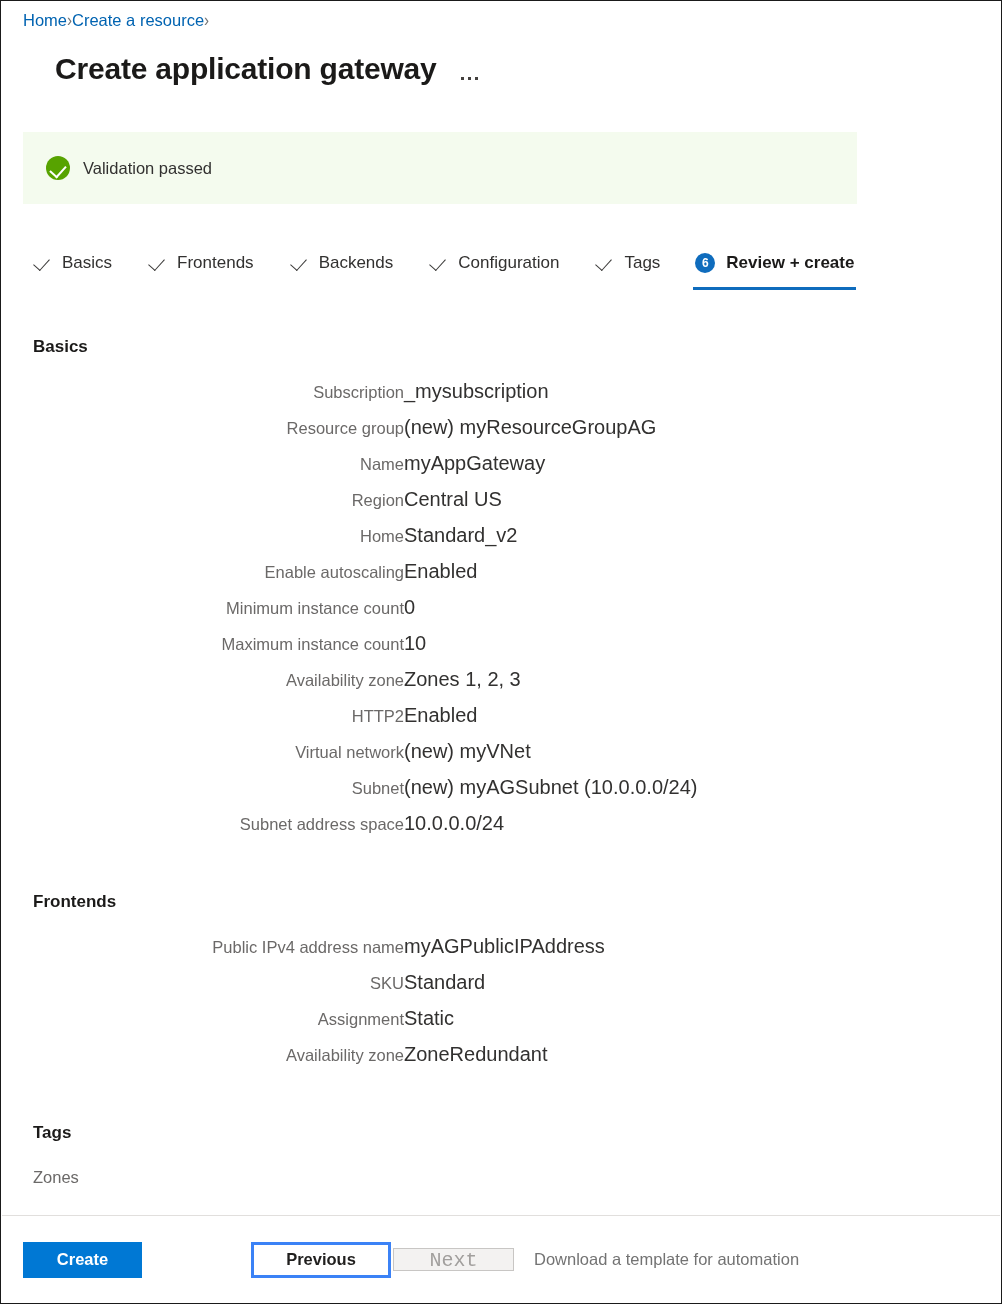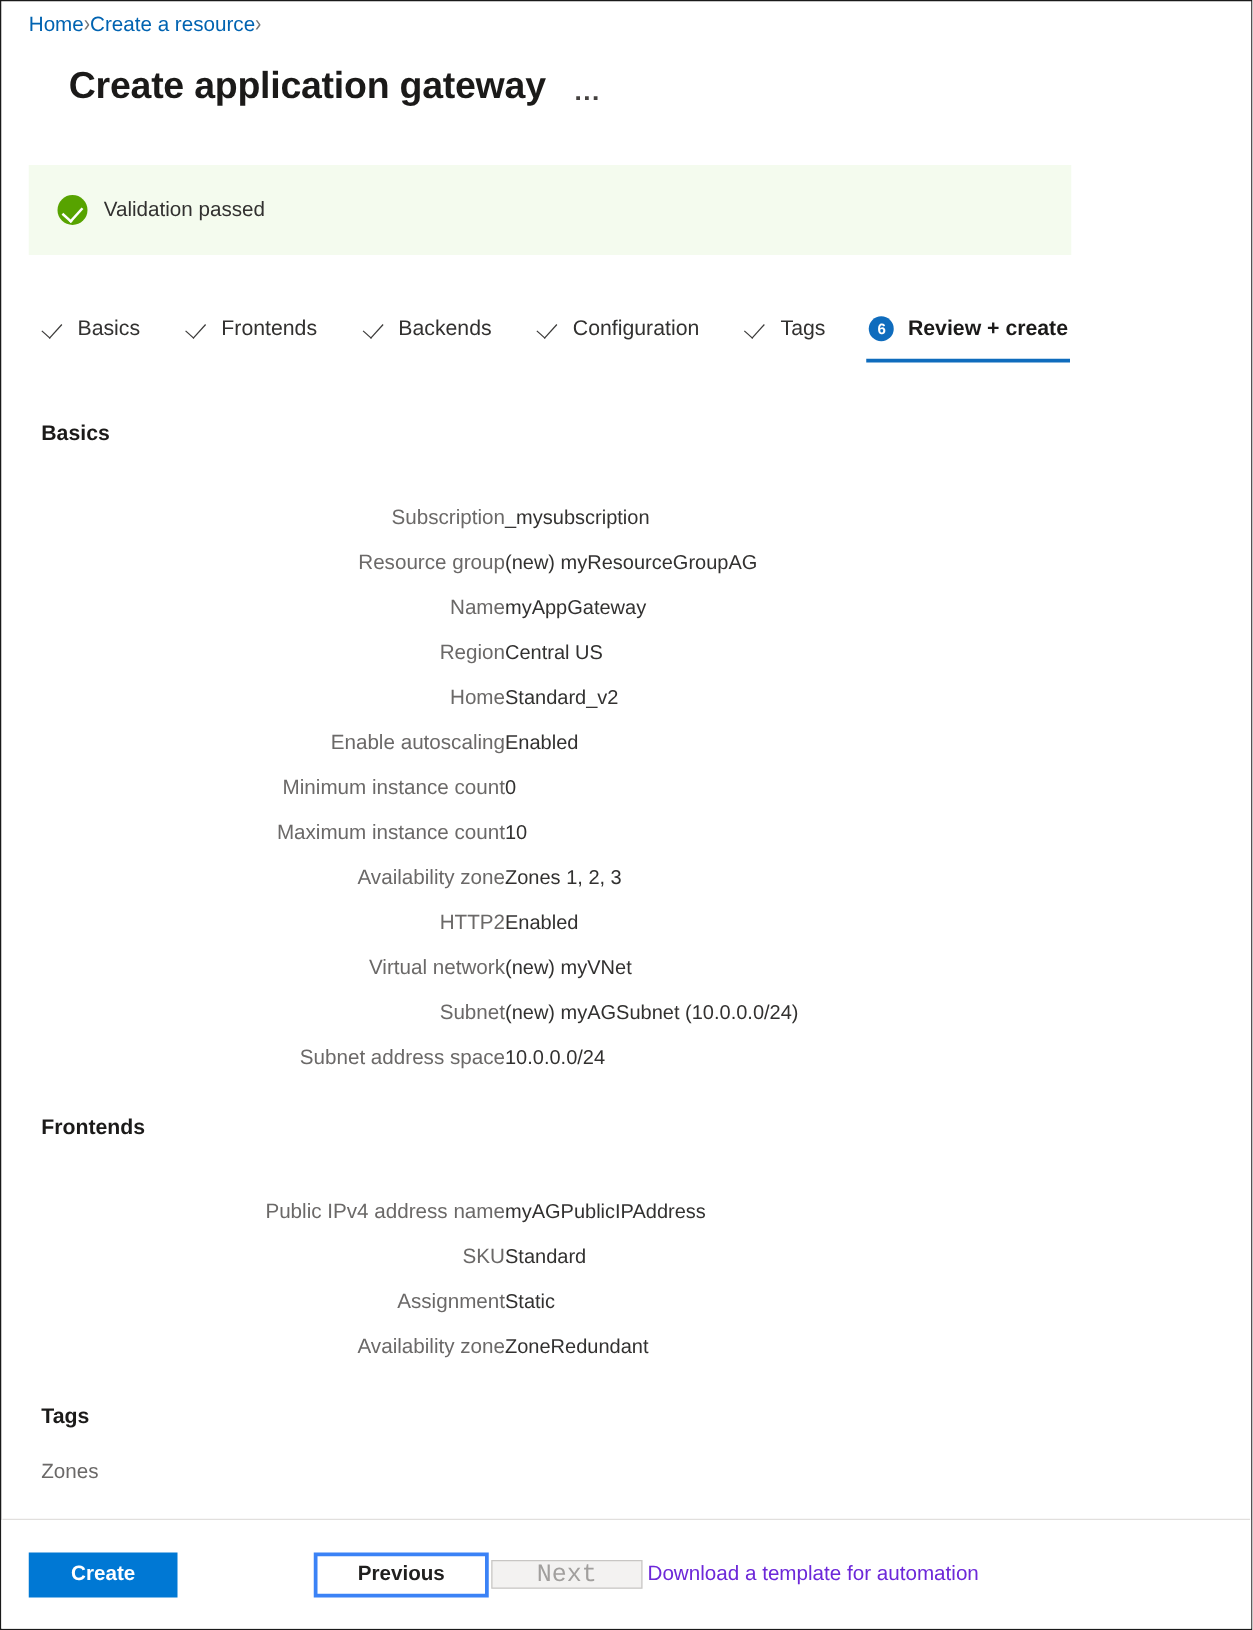--- a/index.html
+++ b/index.html
@@ -212,24 +212,23 @@
   }
   .kv-label {
     width: 371px;
     flex: 0 0 371px;
     font-size: 16.5px;
     color: #6b6968;
     line-height: 22px;
     text-align: right;
   }
   .kv-value {
-    font-size: 16px;
+    font-size: 20px;
     color: #323130;
     line-height: 22px;
-    margin-top: 24px;
   }
   .section-gap { height: 42px; }
   .plain-text {
     font-size: 16.5px;
     color: #6b6968;
     line-height: 22px;
   }
 
   
   #footer-divider {
@@ -283,23 +282,23 @@
     height: 23px;
     background: #f3f2f1;
     color: #a19f9d;
     font-size: 20px;
     font-weight: 400;
     font-family: Liberation Mono, monospace;
     border: 1px solid #c8c6c4;
     cursor: default;
   }
   #download-link {
-    margin-left: 4px;
-    font-size: 16.5px;
-    color: #6d28d9;
+    margin-left: 20px;
+    font-size: 16.5px;
+    color: #737373;
     cursor: pointer;
     white-space: nowrap;
   }
 </style>
 </head>
 <body>
 
 <div id="page">
 
   <nav id="breadcrumb">

